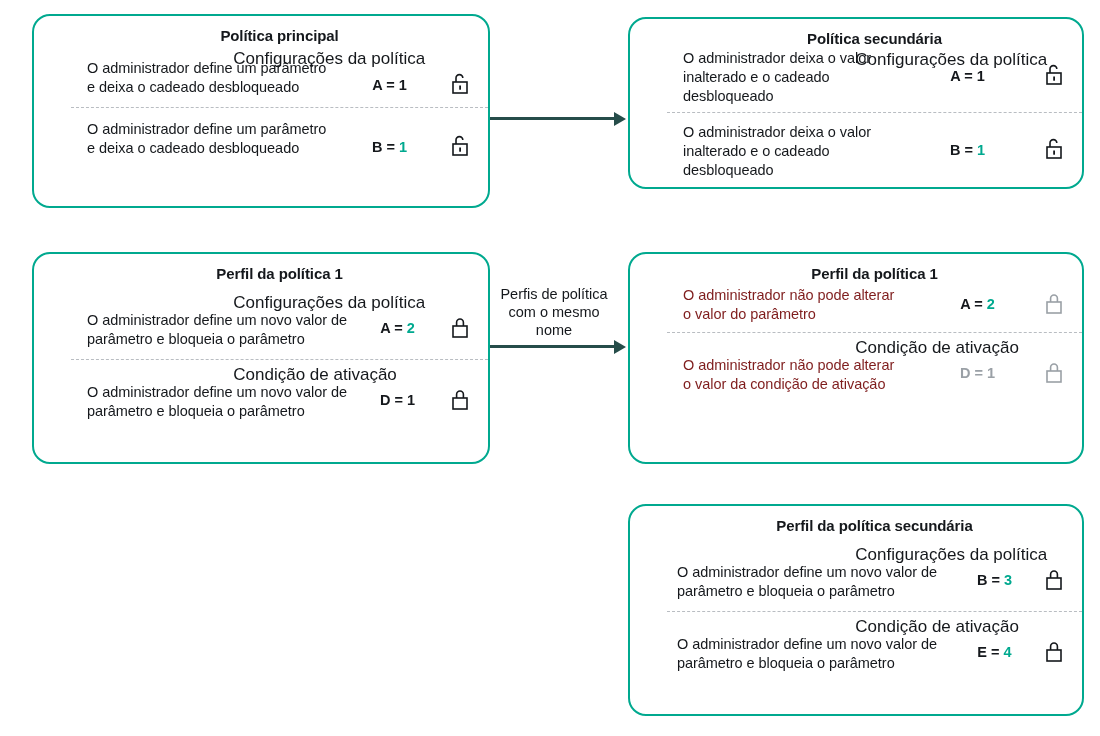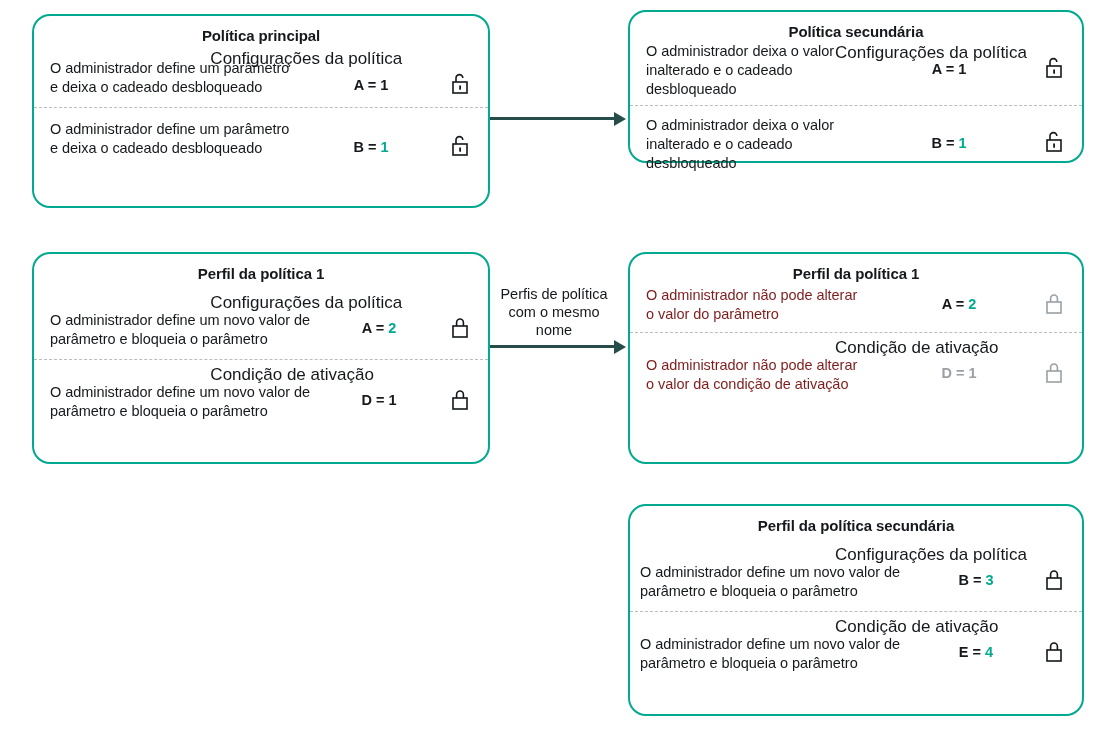--- a/index.html
+++ b/index.html
@@ -13,20 +13,21 @@
   }
   .canvas{position:absolute;left:0;top:0;width:1100px;height:736px;}
 
   
   .card{
     position:absolute;
     box-sizing:border-box;
     border:2px solid #00a98f;
     border-radius:18px;
     background:#fff;
+    padding-left:37px;
   }
   .card-title{
     text-align:center;
     font-size:15px;
     font-weight:bold;
     color:#15181c;
     letter-spacing:-0.1px;
     margin-top:11px;
     margin-bottom:2px;
   }
@@ -143,21 +144,21 @@
               <path d="M6 11 V7 a3.4 3.4 0 0 1 6.8 0" fill="none" stroke="#15181c" stroke-width="1.6"></path>
               <rect x="9.2" y="14.5" width="1.8" height="4.2" fill="#15181c"></rect>
             </svg>
           </div>
         </div>
       </div>
 
     </div>
   </div>
 
-  <div class="card" style="left:628px;top:10px;width:456px;height:153px;">
+  <div class="card" style="left:628px;top:17px;width:456px;height:172px;">
     <div class="card-title">Política secundária</div>
     <div class="rows">
 
       <div class="row" style="padding-top:2px;padding-bottom:6px;">
         <div class="sec-head narrow">Configurações da política</div>
         <div class="row-inner">
           <div class="desc" style="white-space:pre-line;width:230px;margin-top:-17px;">O administrador deixa o valor
 inalterado e o cadeado
 desbloqueado</div>
           <div class="valcell" style="margin-top:2px;margin-left:-20px;">

